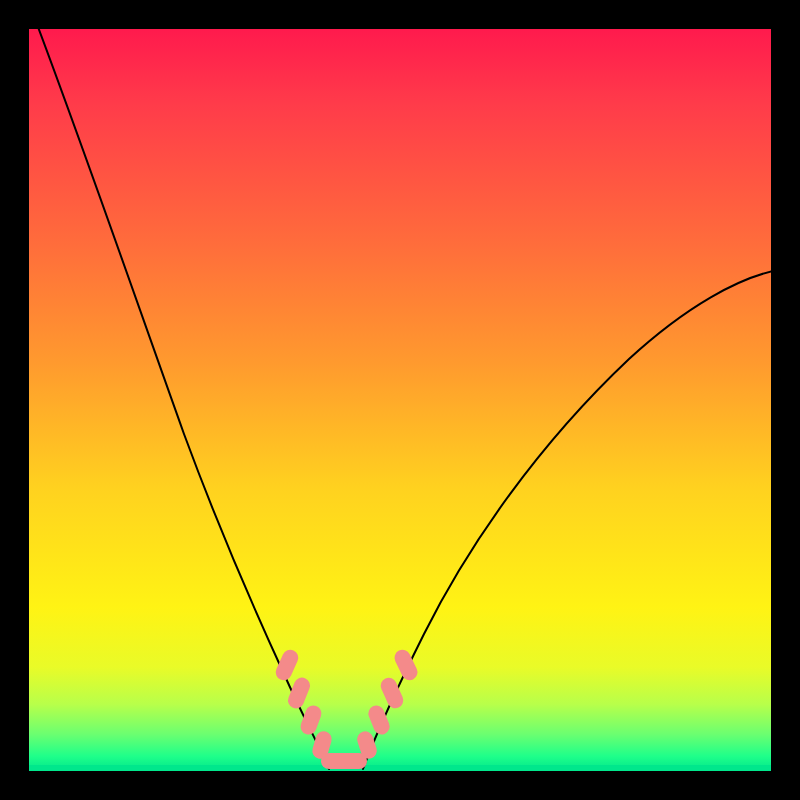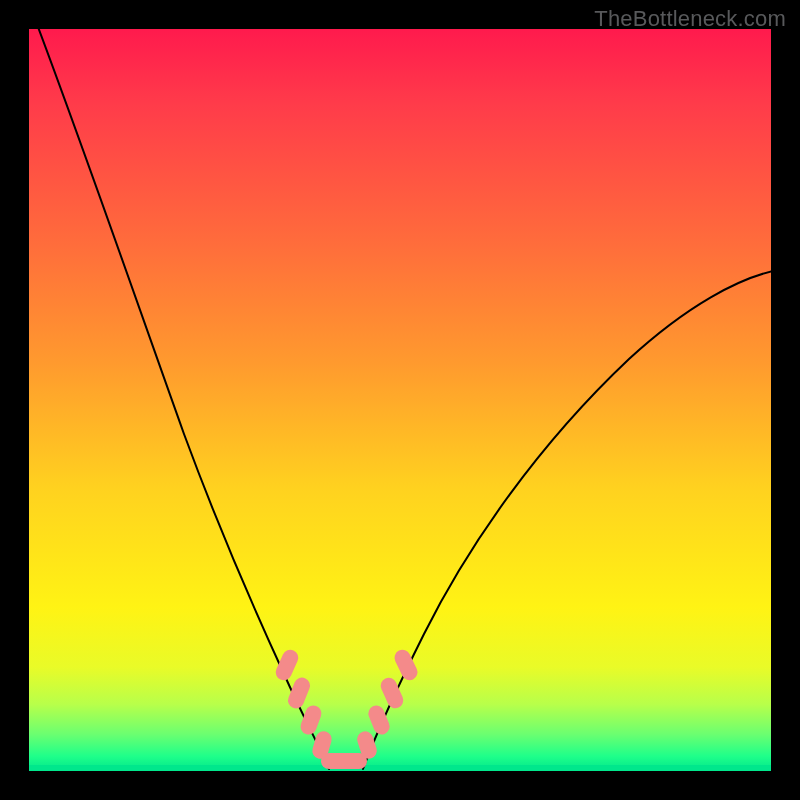--- a/index.html
+++ b/index.html
@@ -67,21 +67,20 @@
     bottom: 0;
     height: 6px;
     background: #00e78c;
   }
 </style>
 </head>
 <body>
 
 <div class="stage">
 
-  <div class="watermark">TheBottleneck.com</div>
 
   <div class="plot-area">
 
     <div class="bottom-green-line"></div>
 
     <svg class="curves" viewBox="0 0 742 742">
 
       <path class="curve-left" d="M 6 -10
                C 55 120, 105 265, 155 405
                C 190 500, 225 580, 255 645

